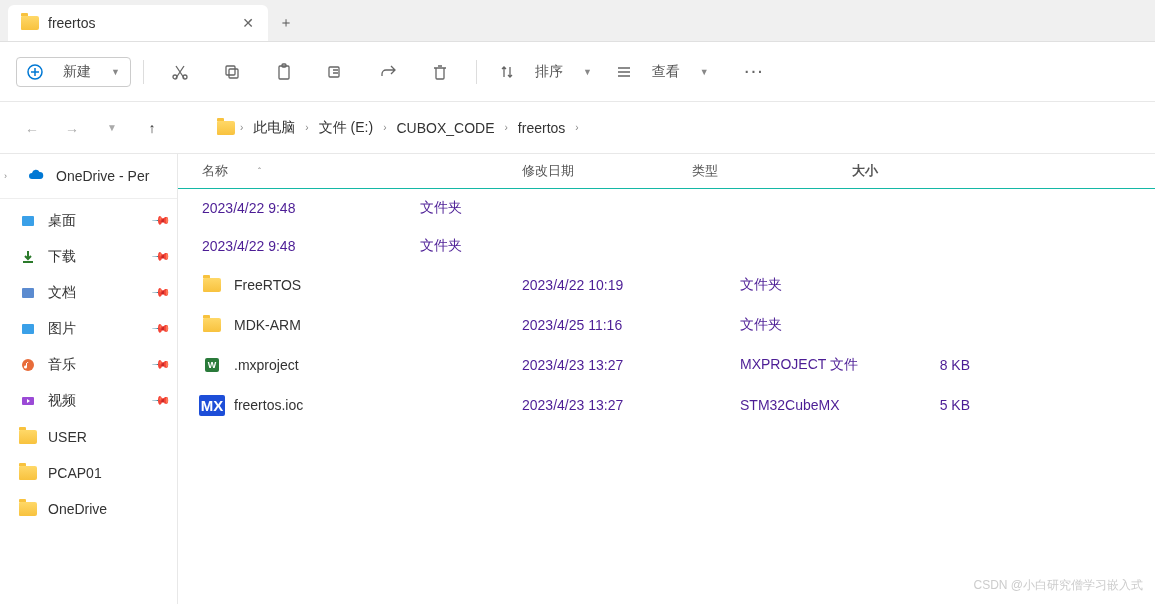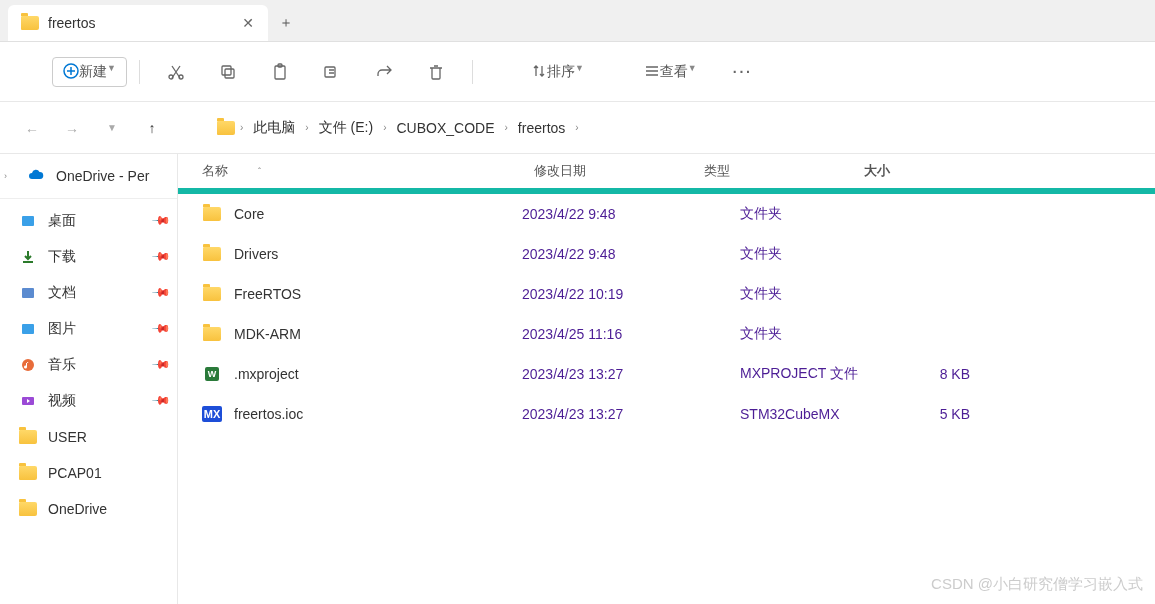--- a/index.html
+++ b/index.html
@@ -7,21 +7,21 @@
     
     
     .tab-bar { height: 42px; background: #f0f0f0; display: flex; align-items: flex-end; padding: 0 0 0 8px; border-bottom: 1px solid #e0e0e0; }
     .tab { background: #fff; height: 36px; display: flex; align-items: center; padding: 0 12px; border-radius: 6px 6px 0 0; min-width: 260px; gap: 8px; position: relative; }
     .tab-title { flex: 1; }
     .tab-close { width: 16px; height: 16px; display: flex; align-items: center; justify-content: center; color: #666; cursor: pointer; }
     .new-tab { width: 36px; height: 36px; display: flex; align-items: center; justify-content: center; color: #555; cursor: pointer; }
     
     
     .toolbar { height: 60px; background: #fff; display: flex; align-items: center; padding: 0 16px; gap: 4px; border-bottom: 1px solid #e8e8e8; }
-    .tb-btn { display: flex; gap: 0; padding: 6px 10px; border-radius: 4px; cursor: pointer; color: #555; margin-left: 36px; }
+    .tb-btn { display: flex; align-items: center; gap: 20px; padding: 6px 10px; border-radius: 4px; cursor: pointer; color: #555; }
     .new-btn { border: 1px solid #ccc; border-radius: 4px; padding: 5px 10px; }
     .divider { width: 1px; height: 24px; background: #ddd; margin: 0 8px; }
     .tb-icon { width: 32px; height: 32px; display: flex; align-items: center; justify-content: center; color: #666; cursor: pointer; border-radius: 4px; margin: 0 8px; }
     
     
     .breadcrumb-row { height: 52px; display: flex; align-items: center; padding: 0 16px; gap: 8px; border-bottom: 1px solid #e8e8e8; }
     .nav-arrow { width: 32px; height: 32px; display: flex; align-items: center; justify-content: center; color: #aaa; cursor: pointer; }
     .nav-arrow.enabled { color: #333; }
     .breadcrumb { display: flex; align-items: center; gap: 4px; margin-left: 40px; }
     .crumb { display: flex; align-items: center; gap: 6px; padding: 4px 6px; cursor: pointer; }
@@ -35,39 +35,39 @@
     .side-section { border-bottom: 1px solid #eee; padding-bottom: 4px; margin-bottom: 4px; }
     .side-item { display: flex; align-items: center; padding: 8px 8px 8px 18px; gap: 10px; cursor: pointer; }
     .side-item.top { padding-left: 4px; }
     .side-caret { width: 12px; color: #888; font-size: 9px; }
     .side-icon { width: 20px; height: 20px; display: flex; align-items: center; justify-content: center; flex-shrink: 0; }
     .side-label { flex: 1; white-space: nowrap; overflow: hidden; text-overflow: ellipsis; }
     .pin { color: #999; font-size: 12px; transform: rotate(45deg); }
     
     
     .file-area { flex: 1; overflow-y: auto; }
-    .file-header { display: flex; align-items: center; padding: 8px 16px 8px 24px; color: #555; font-size: 13px; border-bottom: 6px solid #14b8a6; }
+    .file-header { display: flex; align-items: center; padding: 8px 16px 8px 24px; color: #555; font-size: 13px; border-bottom: 1px solid #14b8a6; }
     .col-name { width: 320px; display: flex; align-items: center; gap: 30px; }
-    .col-date { width: 170px; margin-left: 12px; }
+    .col-date { width: 170px; }
     .col-type { width: 160px; }
     .col-size { width: 80px; font-weight: bold; }
     .sort-ind { color: #888; font-size: 9px; }
     .file-row { display: flex; align-items: center; padding: 10px 0 10px 24px; cursor: pointer; }
     .row-name { width: 320px; display: flex; align-items: center; gap: 12px; }
     .row-date, .row-type, .row-size { color: #4c1d95; }
     .row-date { width: 170px; }
     .row-type { width: 160px; margin-left: 48px; }
     .row-size { width: 80px; text-align: right; padding-right: 10px; }
     .file-icon { width: 20px; height: 20px; display: flex; align-items: center; justify-content: center; }
     
     
     .folder-icon { width: 18px; height: 14px; background: linear-gradient(#ffd868, #f8c23e); border-radius: 1px 2px 2px 1px; position: relative; }
     .folder-icon::before { content: ''; position: absolute; top: -3px; left: 0; width: 7px; height: 3px; background: #f8c23e; border-radius: 1px 1px 0 0; }
     
-    .watermark { position: absolute; bottom: 10px; right: 12px; color: #ccc; font-size: 15px; }
+    .watermark { position: absolute; bottom: 10px; right: 12px; color: #ccc; font-size: 12px; }
   </style>
 </head>
 <body>
 
 <div class="tab-bar">
   <div class="tab">
     <span class="side-icon">
         <span class="folder-icon"></span>
       </span>
     <span class="tab-title">freertos</span>
@@ -265,37 +265,25 @@
       <div class="col-name">
           <span>名称</span>
           <span class="sort-ind">ˆ</span>
         </div>
       <div class="col-date">修改日期</div>
       <div class="col-type">类型</div>
       <div class="col-size">大小</div>
     </div>
     <div id="file-rows">
         <div class="file-row">
-          <div class="row-name">
-            <span class="file-icon">
-              <span class="folder-icon"></span>
-            </span>
-            <span>Core</span>
-          </div>
           <div class="row-date">2023/4/22 9:48</div>
           <div class="row-type">文件夹</div>
           <div class="row-size"></div>
         </div>
         <div class="file-row">
-          <div class="row-name">
-            <span class="file-icon">
-              <span class="folder-icon"></span>
-            </span>
-            <span>Drivers</span>
-          </div>
           <div class="row-date">2023/4/22 9:48</div>
           <div class="row-type">文件夹</div>
           <div class="row-size"></div>
         </div>
         <div class="file-row">
           <div class="row-name">
             <span class="file-icon">
               <span class="folder-icon"></span>
             </span>
             <span>FreeRTOS</span>
@@ -322,21 +310,21 @@
             </span>
             <span>.mxproject</span>
           </div>
           <div class="row-date">2023/4/23 13:27</div>
           <div class="row-type">MXPROJECT 文件</div>
           <div class="row-size">8 KB</div>
         </div>
         <div class="file-row">
           <div class="row-name">
             <span class="file-icon">
-              <span style="background:#1d4ed8;color:#fff;font-size:11px;font-weight:bold;padding:2px 2px;border-radius:2px">MX</span>
+              <span style="background:#1d4ed8;color:#fff;font-size:15px;font-weight:bold;padding:2px 2px;border-radius:2px">MX</span>
             </span>
             <span>freertos.ioc</span>
           </div>
           <div class="row-date">2023/4/23 13:27</div>
           <div class="row-type">STM32CubeMX</div>
           <div class="row-size">5 KB</div>
         </div>
       </div>
   </div>
 </div>

